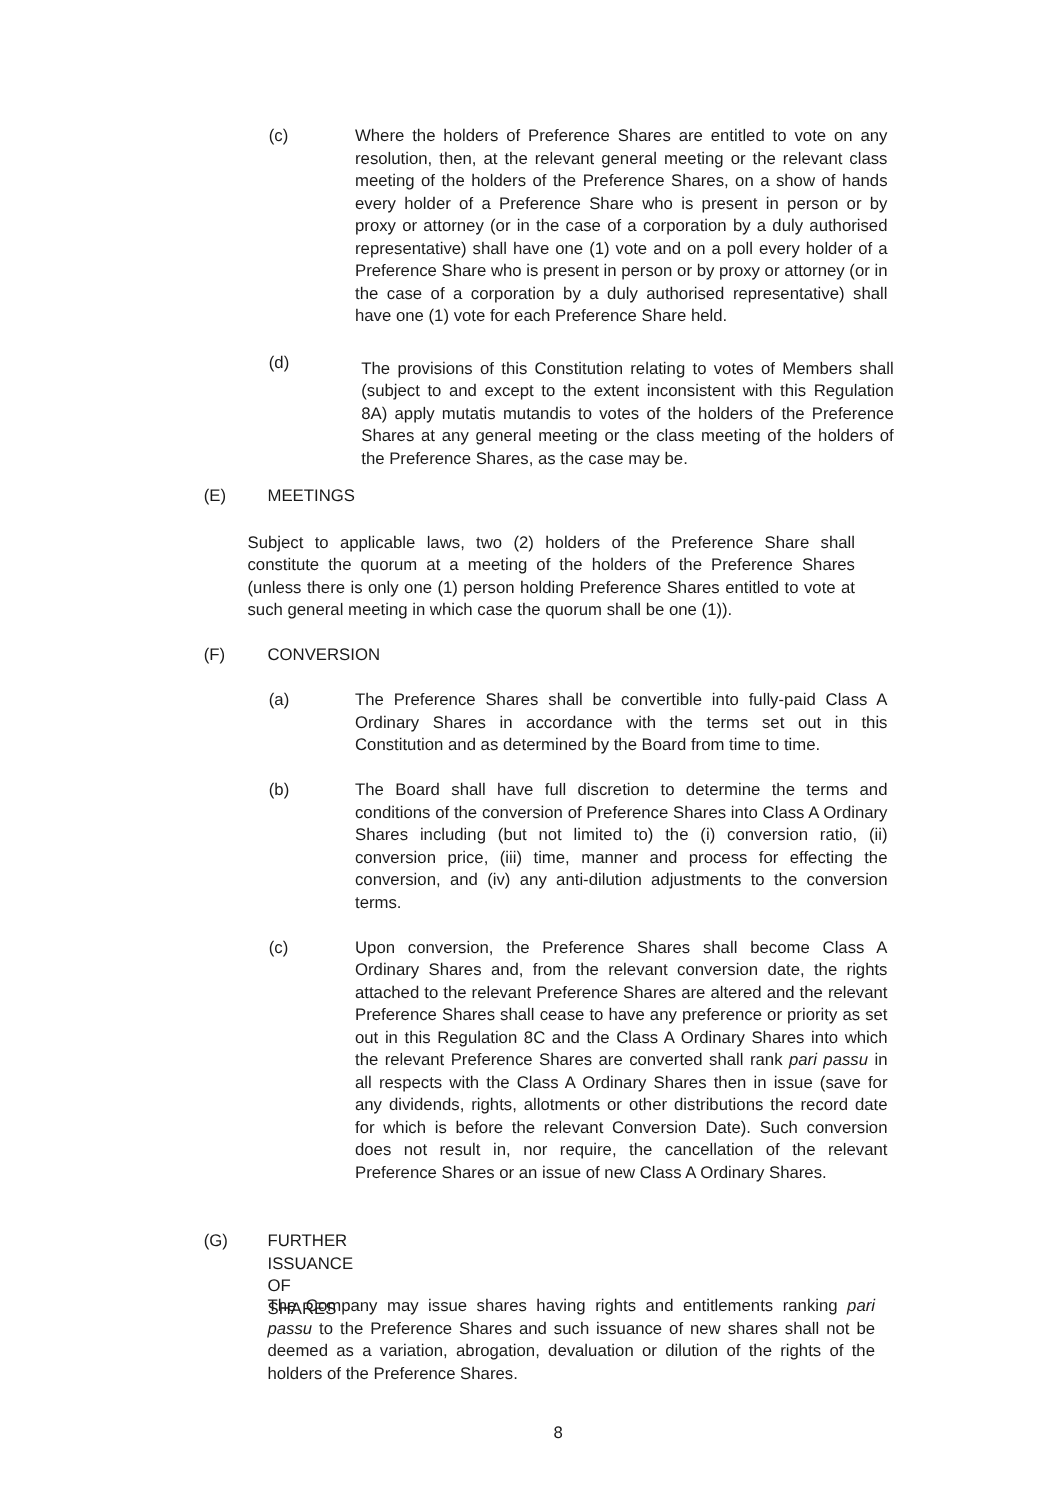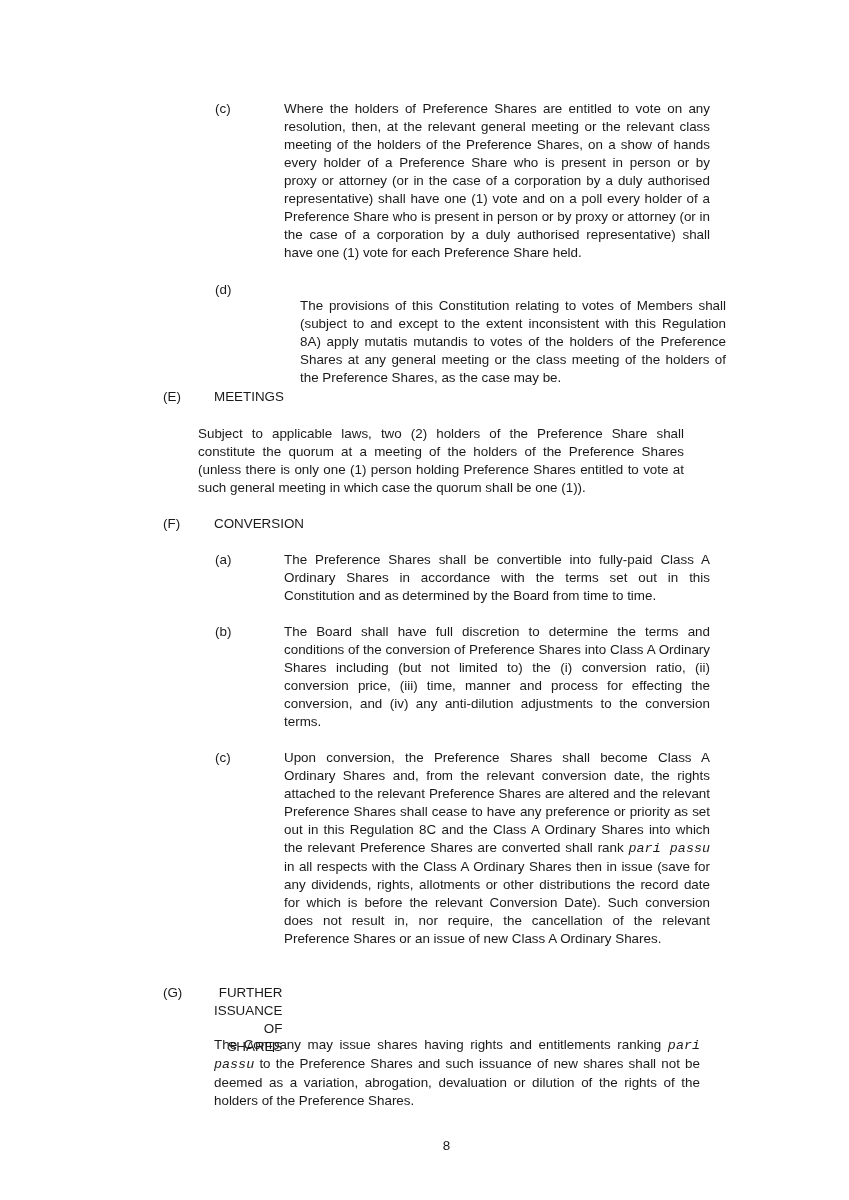--- a/index.html
+++ b/index.html
@@ -37,50 +37,49 @@
       width: 426px;
       text-align: justify;
     }
     .sec-label {
       position: absolute;
       left: 163px;
     }
     .sec-heading {
       position: absolute;
       left: 214px;
-      text-align: right;
     }
     .sec-body {
       position: absolute;
       left: 198px;
       width: 486px;
       text-align: justify;
     }
     .page-number {
       position: absolute;
       left: 0;
       width: 893px;
       text-align: center;
       top: 1137px;
     }
-    em { font-style: italic; font-family: Liberation Mono, monospace; }
+    em { font-style: italic; }
   </style>
 </head>
 <body>
 
 <div class="page">
 
   <div class="block">
     <span class="sub-label" style="top:100px;">(c)</span>
     <p class="sub-body" style="top:100px;margin:0;">Where the holders of Preference Shares are entitled to vote on any resolution, then, at the relevant general meeting or the relevant class meeting of the holders of the Preference Shares, on a show of hands every holder of a Preference Share who is present in person or by proxy or attorney (or in the case of a corporation by a duly authorised representative) shall have one (1) vote and on a poll every holder of a Preference Share who is present in person or by proxy or attorney (or in the case of a corporation by a duly authorised representative) shall have one (1) vote for each Preference Share held.</p>
   </div>
 
   <div class="block">
     <span class="sub-label" style="top:281px;">(d)</span>
-    <p class="sub-body" style="top:281px;margin:16px;">The provisions of this Constitution relating to votes of Members shall (subject to and except to the extent inconsistent with this Regulation 8A) apply mutatis mutandis to votes of the holders of the Preference Shares at any general meeting or the class meeting of the holders of the Preference Shares, as the case may be.</p>
+    <p class="sub-body" style="top:281px;margin:5px;">The provisions of this Constitution relating to votes of Members shall (subject to and except to the extent inconsistent with this Regulation 8A) apply mutatis mutandis to votes of the holders of the Preference Shares at any general meeting or the class meeting of the holders of the Preference Shares, as the case may be.</p>
   </div>
 
   <div class="block">
     <span class="sec-label" style="top:388px;">(E)</span>
     <span class="sec-heading" style="top:388px;">MEETINGS</span>
     <p class="sec-body" style="top:425px;margin:0;">Subject to applicable laws, two (2) holders of the Preference Share shall constitute the quorum at a meeting of the holders of the Preference Shares (unless there is only one (1) person holding Preference Shares entitled to vote at such general meeting in which case the quorum shall be one (1)).</p>
   </div>
 
   <div class="block">
     <span class="sec-label" style="top:515px;">(F)</span>

